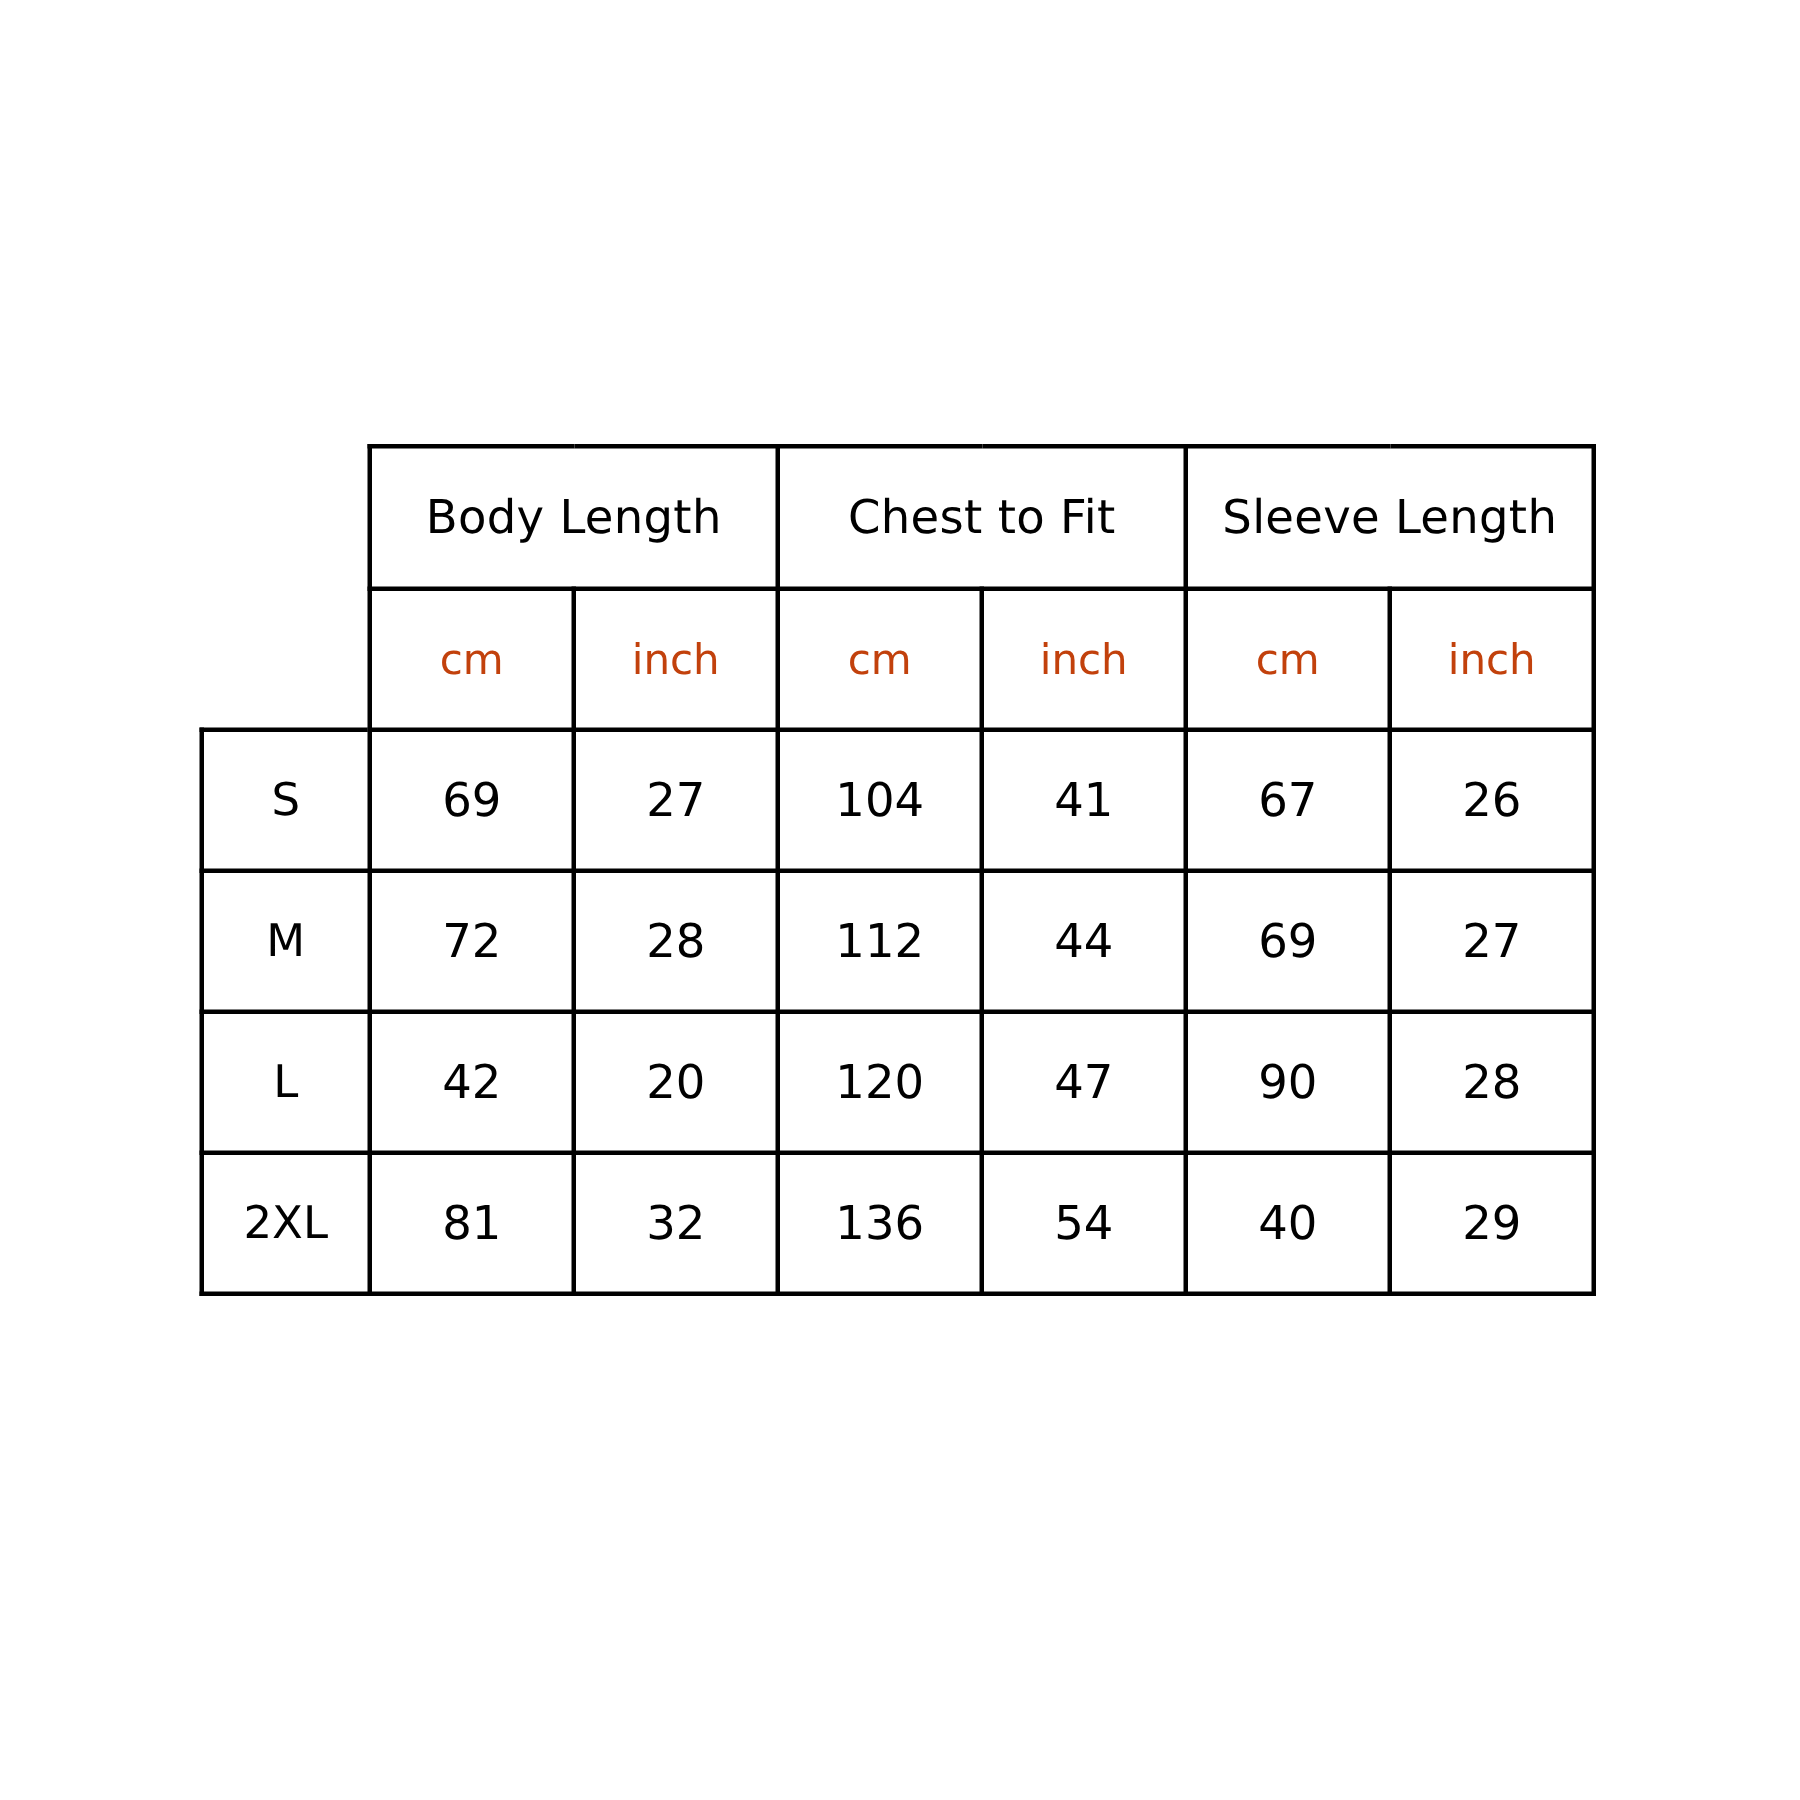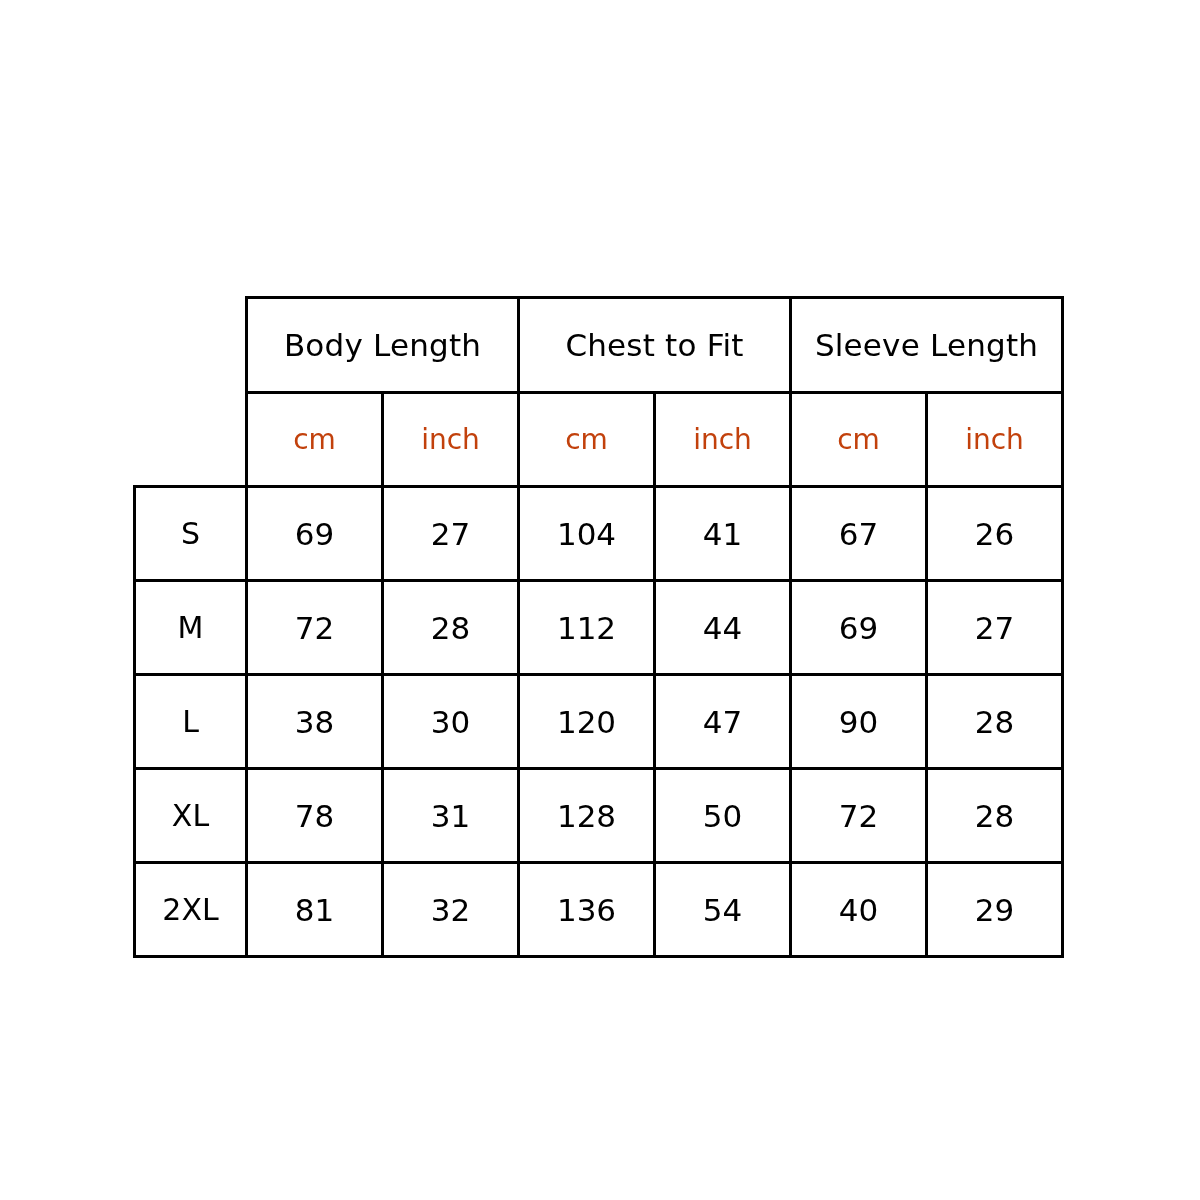--- a/index.html
+++ b/index.html
@@ -125,37 +125,28 @@
         <td class="data-cell">72</td>
         <td class="data-cell">28</td>
         <td class="data-cell">112</td>
         <td class="data-cell">44</td>
         <td class="data-cell">69</td>
         <td class="data-cell">27</td>
       </tr>
 
       <tr>
         <td class="row-label">L</td>
-        <td class="data-cell">38</td>
-        <td class="data-cell">30</td>
+        <td class="data-cell">42</td>
+        <td class="data-cell">20</td>
         <td class="data-cell">120</td>
         <td class="data-cell">47</td>
         <td class="data-cell">90</td>
         <td class="data-cell">28</td>
       </tr>
 
-      <tr>
-        <td class="row-label">XL</td>
-        <td class="data-cell">78</td>
-        <td class="data-cell">31</td>
-        <td class="data-cell">128</td>
-        <td class="data-cell">50</td>
-        <td class="data-cell">72</td>
-        <td class="data-cell">28</td>
-      </tr>
 
       <tr>
         <td class="row-label">2XL</td>
         <td class="data-cell">81</td>
         <td class="data-cell">32</td>
         <td class="data-cell">136</td>
         <td class="data-cell">54</td>
         <td class="data-cell">40</td>
         <td class="data-cell">29</td>
       </tr>

